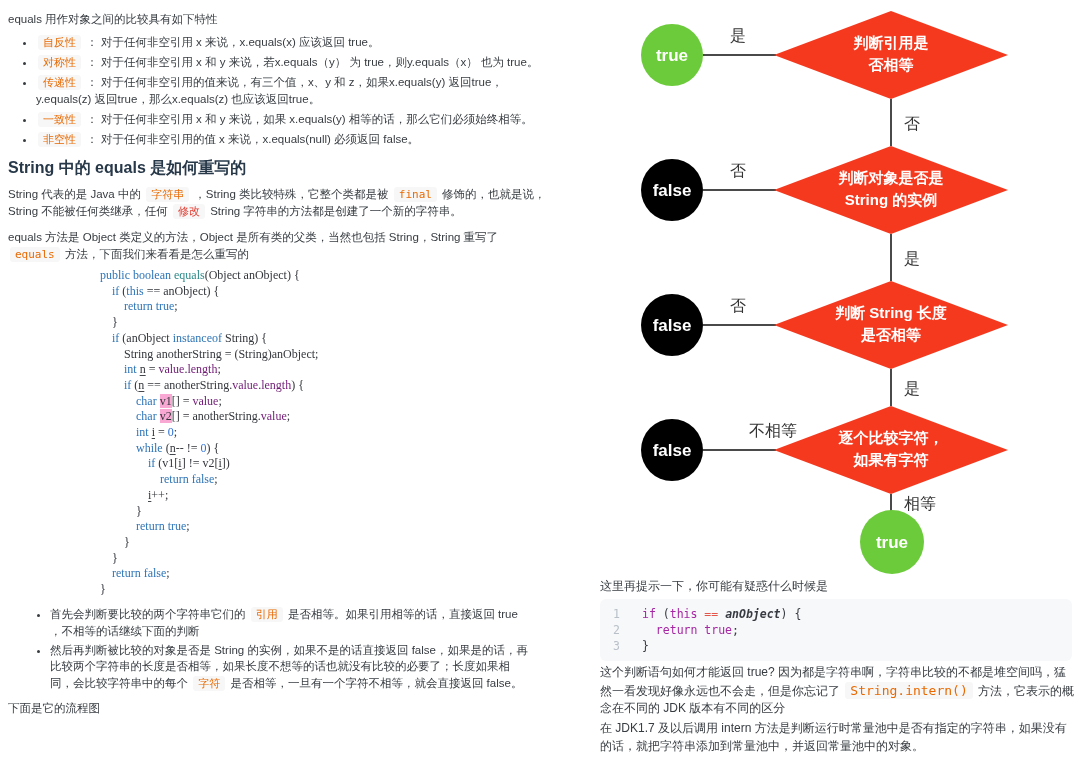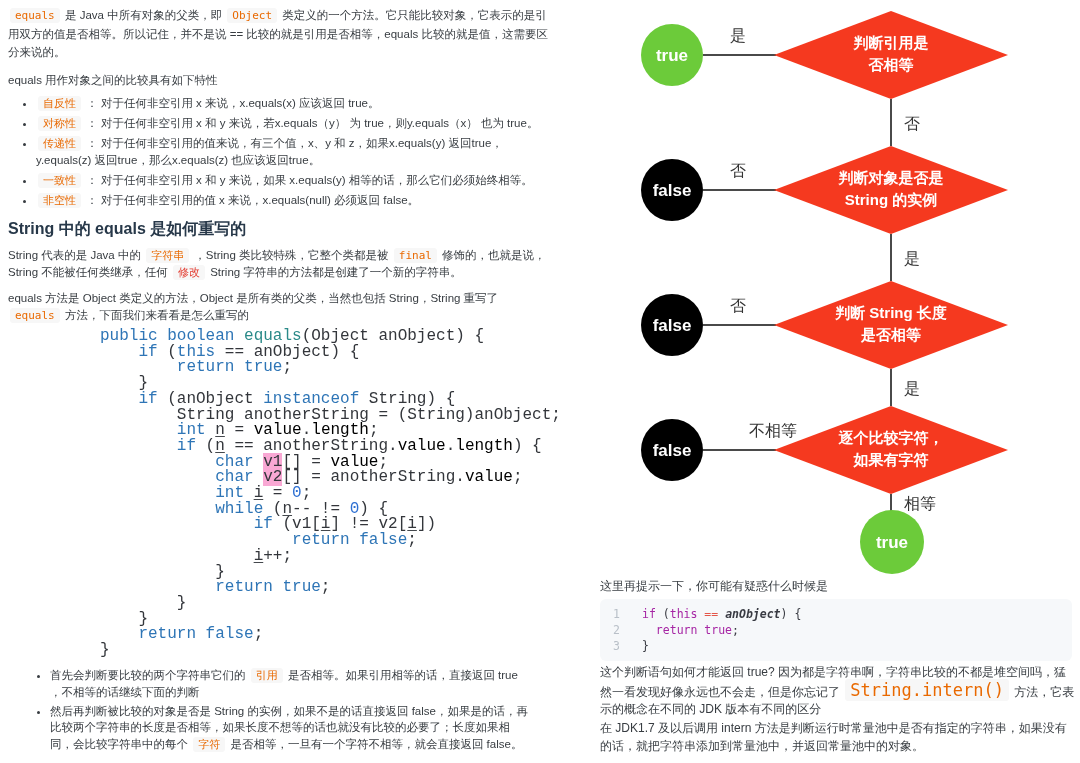--- a/index.html
+++ b/index.html
@@ -22,27 +22,27 @@
   }
   .seg-red { color:#e33e33; }
   ul.blist { margin:6px 0 0 0; padding-left:28px; list-style:disc; }
   ul.blist li { margin:3px 0; line-height:17px; }
   h2.sec-heading { font-size:16px; line-height:20px; color:#273849; margin-top:10px; font-weight:bold; }
   .p3 { margin-top:8px !important; line-height:17px; }
   .p4 { margin-top:9px !important; line-height:17px; }
 
   pre.code-main {
     margin:5px 0 0 92px;
-    font-family:Liberation Mono, monospace;
-    font-size:16px; line-height:15.7px; color:#33363b; white-space:pre;
+    font-family:Liberation Serif, serif;
+    font-size:12px; line-height:15.7px; color:#33363b; white-space:pre;
   }
   .tok-p { color:#33363b; }
   .tok-k { color:#2e75b6; }
   .tok-f { color:#2b8a89; }
-  .tok-d { color:#000000; }
+  .tok-d { color:#701a75; }
   .tok-n { color:#2d6fd2; }
   .tok-u { color:#33363b; text-decoration:underline; text-underline-offset:2px; text-decoration-color:#44484d; }
   .tok-h { color:#33363b; background:#f9a8d4; }
 
   ul.summary { margin:8px 0 0 0; padding-left:26px; list-style:disc; }
   ul.summary li { margin:2px 16px; line-height:16.5px; }
   .p5 { margin-top:7px !important; }
 
   
   .flowchart-wrap { position:absolute; left:590px; top:0; width:490px; height:575px; }
@@ -54,30 +54,29 @@
     font-size:11.5px; line-height:16px; color:#383a42;
   }
   .snippet .srow { display:flex; }
   .snippet .ln { width:34px; padding-left:13px; color:#b9c0c8; flex:0 0 auto; }
   .snippet .lc { white-space:pre; padding-left:8px; }
   .tok-s-p { color:#383a42; }
   .tok-s-k { color:#a626a4; }
   .tok-s-o { color:#e45649; }
   .tok-s-i { color:#383a42; font-style:italic;font-weight:bold; }
   .right-p1 { position:absolute; left:600px; top:664px; width:478px; font-size:12px; line-height:17.5px; }
-  .right-p1 .seg-code { font-size:17px; }
+  .right-p1 .seg-code { font-size:13px; }
   .right-p2 { position:absolute; left:600px; top:720px; width:478px; font-size:12px; line-height:17.5px; }
 </style>
 </head>
 <body>
 
 <div class="page">
 
   <div class="left-col">
-    <p class="p1"><span class="seg-code">equals</span> 是 Java 中所有对象的父类，即 <span class="seg-code">Object</span> 类定义的一个方法。它只能比较对象，它表示的是引用双方的值是否相等。所以记住，并不是说 == 比较的就是引用是否相等，equals 比较的就是值，这需要区分来说的。</p>
     <p>equals 用作对象之间的比较具有如下特性</p>
     <ul class="blist">
         <li><span class="seg-code">自反性</span> ： 对于任何非空引用 x 来说，x.equals(x) 应该返回 true。</li>
         <li><span class="seg-code">对称性</span> ： 对于任何非空引用 x 和 y 来说，若x.equals（y） 为 true，则y.equals（x） 也为 true。</li>
         <li><span class="seg-code">传递性</span> ： 对于任何非空引用的值来说，有三个值，x、y 和 z，如果x.equals(y) 返回true，y.equals(z) 返回true，那么x.equals(z) 也应该返回true。</li>
         <li><span class="seg-code">一致性</span> ： 对于任何非空引用 x 和 y 来说，如果 x.equals(y) 相等的话，那么它们必须始终相等。</li>
         <li><span class="seg-code">非空性</span> ： 对于任何非空引用的值 x 来说，x.equals(null) 必须返回 false。</li>
       </ul>
     <h2 class="sec-heading">String 中的 equals 是如何重写的</h2>
     <p class="p3">String 代表的是 Java 中的 <span class="seg-code">字符串</span> ，String 类比较特殊，它整个类都是被 <span class="seg-code">final</span> 修饰的，也就是说，String 不能被任何类继承，任何 <span class="seg-code seg-red">修改</span> String 字符串的方法都是创建了一个新的字符串。</p>

